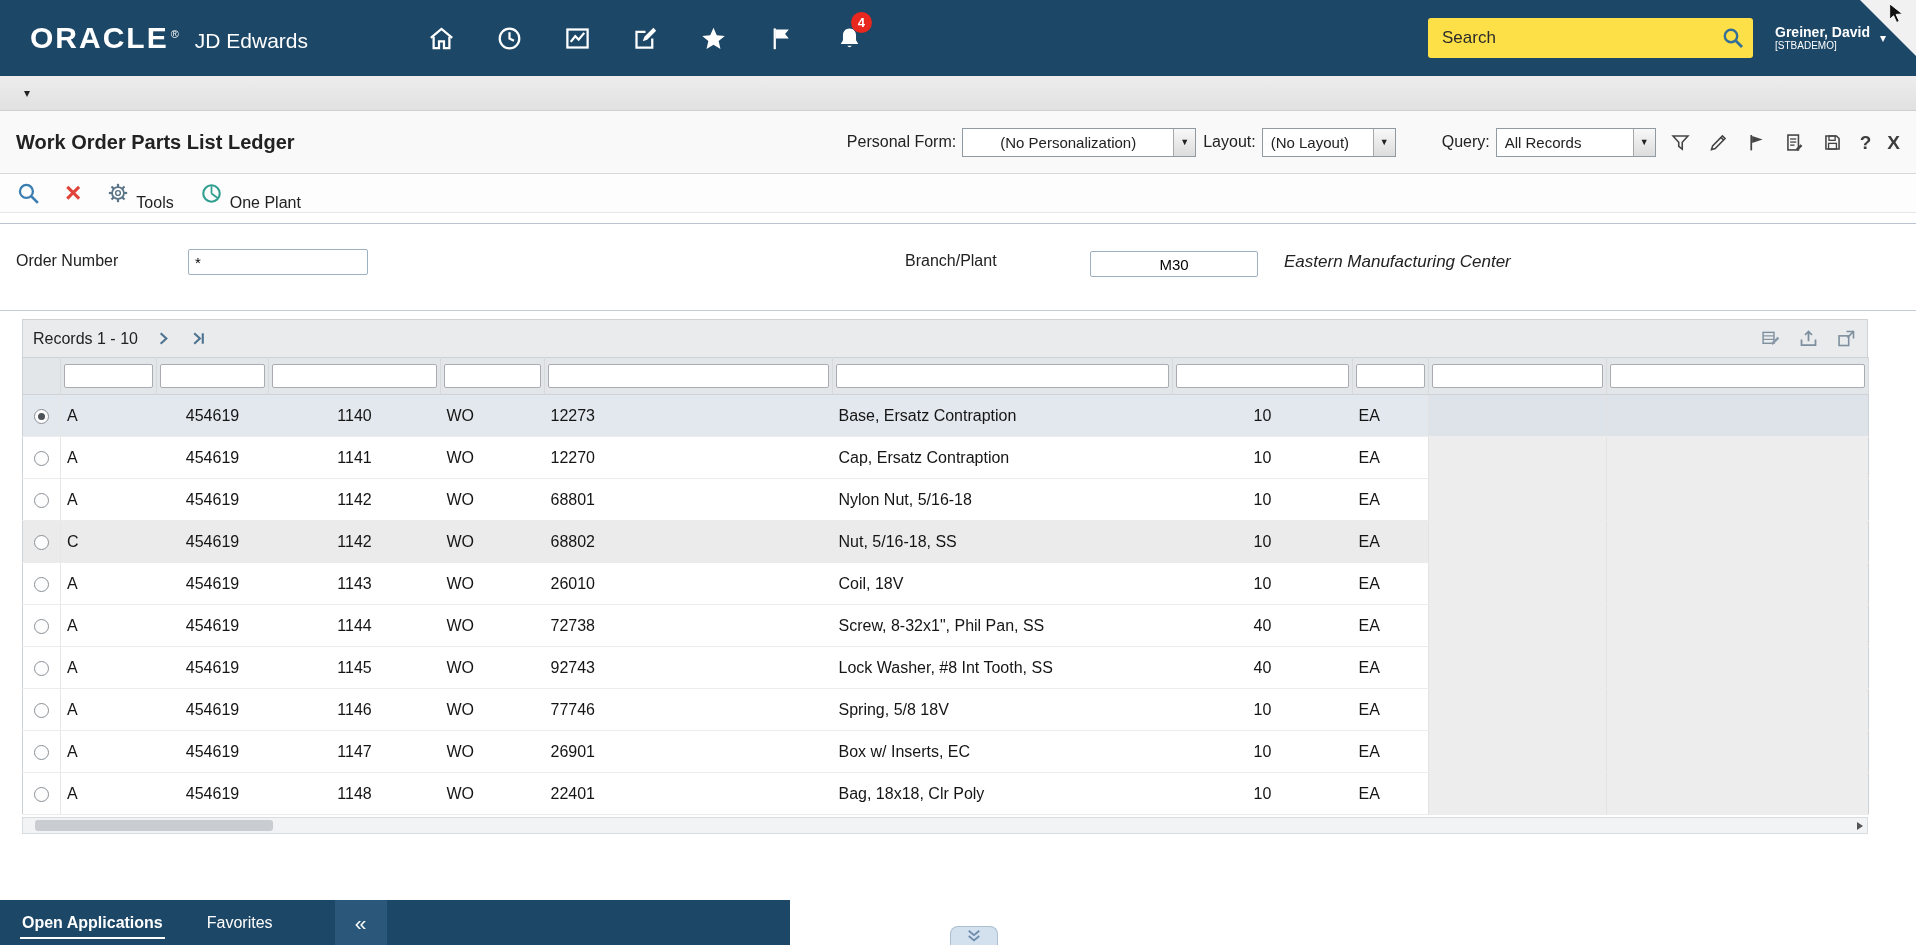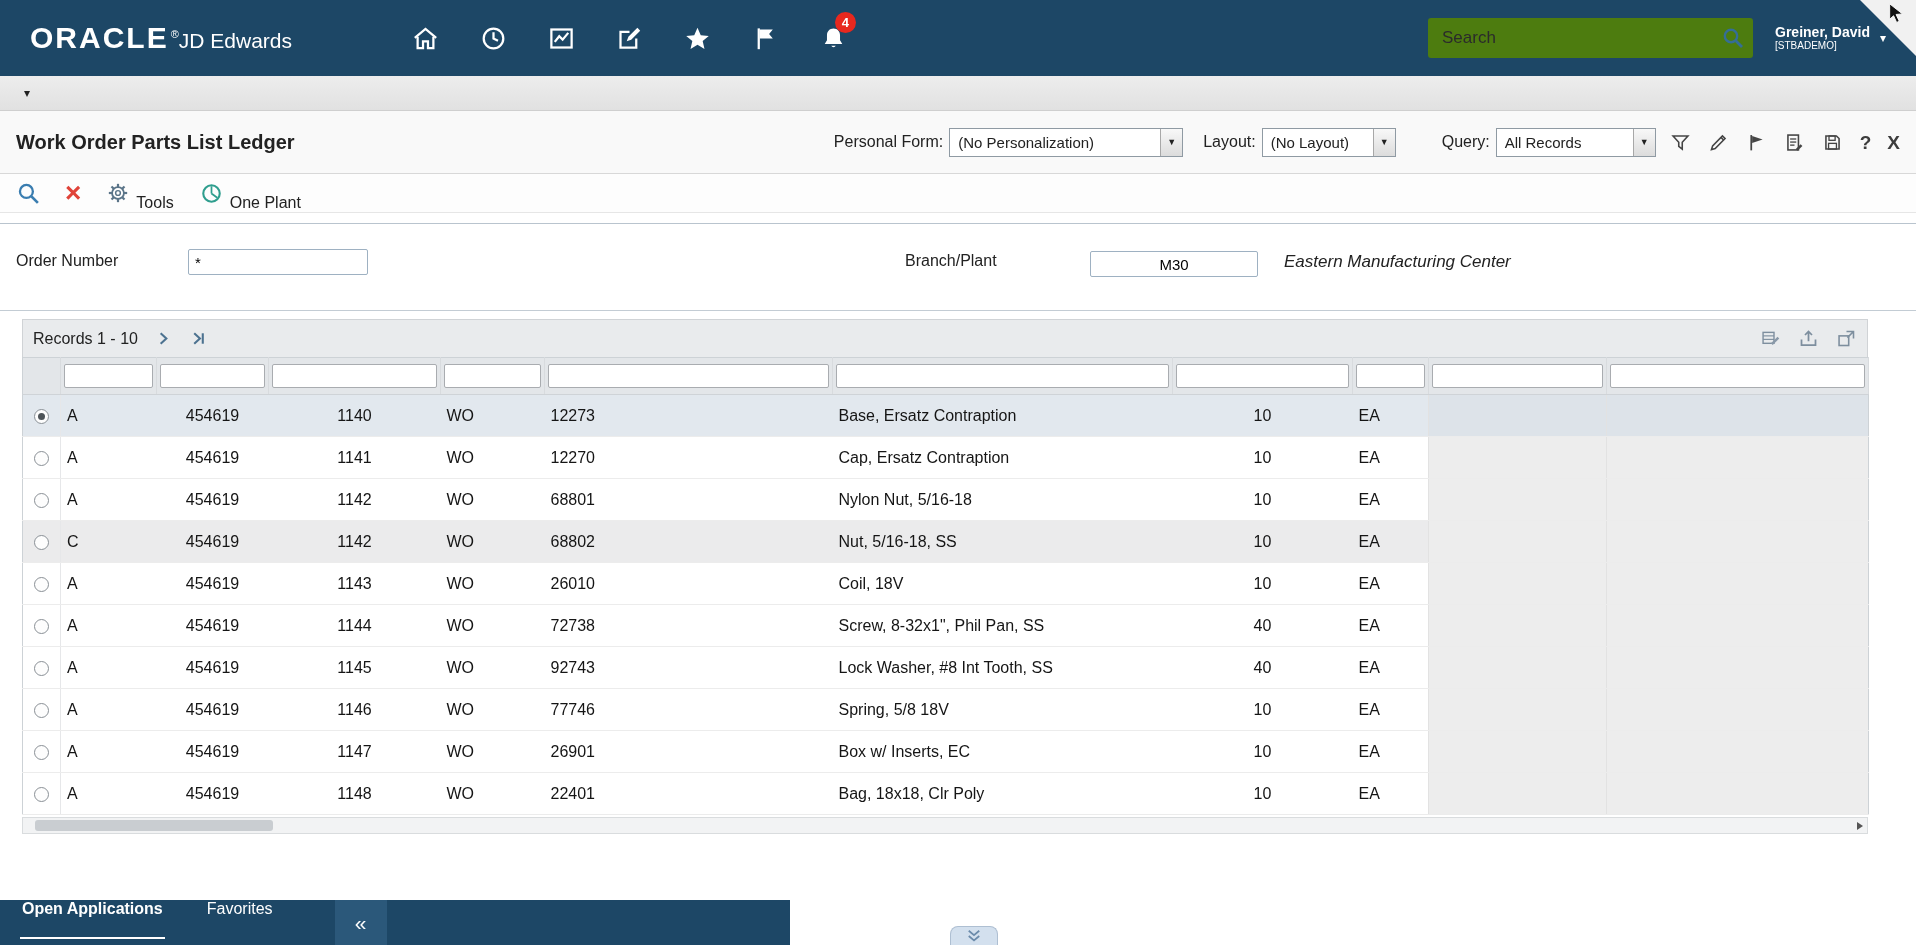--- a/index.html
+++ b/index.html
@@ -5,28 +5,28 @@
   html,body{margin:0;padding:0;}
   body{width:1916px;height:945px;overflow:hidden;background:#fff;position:relative;
        font-family:"Liberation Sans", sans-serif;color:#222;}
   svg{display:block;}
 
   
   .topbar{height:76px;background:#1d4766;display:flex;align-items:center;position:relative;color:#fff;}
   .brand{display:flex;align-items:baseline;padding-left:30px;white-space:nowrap;}
   .oracle{font-size:30px;font-weight:bold;letter-spacing:2px;}
   .reg{font-size:11px;position:relative;top:-10px;margin-left:2px;}
-  .product{font-size:21px;font-weight:400;}
+  .product{font-size:21px;margin-left:16px;font-weight:400;}
   .center-nav{margin-left:120px;display:flex;flex-direction:column;}
   .icon-row{display:flex;gap:40px;align-items:center;}
   .icon-btn{width:28px;height:28px;position:relative;cursor:pointer;display:flex;align-items:center;justify-content:center;}
   .badge{position:absolute;top:-12px;left:15px;background:#e8281e;color:#fff;border-radius:50%;
          min-width:21px;height:21px;font-size:13px;font-weight:bold;display:flex;align-items:center;justify-content:center;}
   .nav-link{color:#fff;font-size:15px;text-decoration:underline;margin-top:3px;padding-left:52px;cursor:pointer;white-space:nowrap;}
-  .search-box{margin-left:auto;display:flex;align-items:center;background:#4d7c0f;border-radius:3px;height:40px;width:305px;padding:0 8px 0 12px;}
+  .search-box{margin-left:auto;display:flex;align-items:center;background:#fde047;border-radius:3px;height:40px;width:305px;padding:0 8px 0 12px;}
   .search-box input{border:none;outline:none;flex:1;font-size:17px;color:#222;font-family:inherit;background:transparent;min-width:0;}
   .search-box input::placeholder{color:#2b2b2b;opacity:1;}
   .user-block{margin-left:22px;line-height:1.15;white-space:nowrap;cursor:pointer;}
   .user-name{font-weight:bold;font-size:14px;}
   .user-env{font-size:10px;}
   .user-caret{margin:0 30px 0 10px;font-size:12px;cursor:pointer;}
   .corner-fold{position:absolute;top:0;right:0;width:0;height:0;border-top:56px solid #f1f1f1;border-left:56px solid transparent;}
   .cursor-artifact{position:absolute;top:2px;right:8px;}
 
   
@@ -35,21 +35,21 @@
 
   
   .title-bar{height:62px;background:#f9f9f9;border-bottom:1px solid #d8d8d8;display:flex;align-items:center;padding:0 16px;}
   .page-title{font-size:20px;font-weight:bold;color:#222;margin:0;white-space:nowrap;}
   .title-controls{margin-left:auto;display:flex;align-items:center;}
   .ctl-label{font-size:16px;color:#222;margin-right:6px;white-space:nowrap;}
   .dropdown{display:flex;align-items:center;height:27px;border:1px solid #8f9aa3;background:#fff;cursor:pointer;}
   .dd-value{padding:0 8px;font-size:15px;color:#222;flex:1;white-space:nowrap;overflow:hidden;}
   .dd-btn{width:21px;align-self:stretch;background:linear-gradient(#f8f8f8,#dcdcdc);border-left:1px solid #a8a8a8;
           display:flex;align-items:center;justify-content:center;font-size:9px;color:#222;}
-  .dropdown.pf{width:232px;margin-right:20px;}
+  .dropdown.pf{width:232px;margin-right:7px;text-align:center;}
   .dropdown.lo{width:132px;margin-right:46px;}
   .dropdown.qy{width:158px;margin-right:14px;}
   .tb-icons{display:flex;align-items:center;gap:16px;}
   .tb-icon{width:22px;height:22px;display:flex;align-items:center;justify-content:center;cursor:pointer;}
   .tb-text{font-size:19px;font-weight:bold;color:#3d3d3d;cursor:pointer;line-height:1;}
 
   
   .form-toolbar{height:38px;display:flex;align-items:center;padding-left:16px;border-bottom:1px solid #e6e6e6;background:#fdfdfd;}
   .ft-icon{display:flex;align-items:center;justify-content:center;cursor:pointer;}
   .red-x{color:#e04339;font-size:28px;font-weight:bold;line-height:1;margin:0 26px 0 24px;cursor:pointer;}
@@ -88,21 +88,21 @@
   .radio-cell{text-align:center;border-right:1px solid #e6e7e9;}
   table.grid input[type=radio]{appearance:none;-webkit-appearance:none;width:15px;height:15px;border:1px solid #8a9096;border-radius:50%;background:#fdfdfd;position:relative;margin:0;vertical-align:middle;cursor:pointer;}
   table.grid input[type=radio]:checked::after{content:"";position:absolute;left:3px;top:3px;right:3px;bottom:3px;border-radius:50%;background:#4d5358;}
 
   .h-scrollbar{height:17px;background:#f2f3f4;border:1px solid #d9dcde;position:relative;margin-top:2px;box-sizing:border-box;}
   .h-thumb{position:absolute;left:12px;top:2px;height:11px;width:238px;background:#c9cdd1;border-radius:3px;cursor:grab;}
   .h-arrow{position:absolute;right:4px;top:4px;width:0;height:0;border-left:6px solid #555;border-top:4px solid transparent;border-bottom:4px solid transparent;cursor:pointer;}
 
   
   .bottom-bar{position:absolute;left:0;bottom:0;height:45px;width:790px;background:#1d4766;display:flex;align-items:stretch;color:#fff;}
-  .foot-tab{display:flex;padding:0 22px;font-size:16px;gap:9px;cursor:pointer;position:relative;white-space:nowrap;}
+  .foot-tab{display:flex;align-items:center;padding:0 22px;font-size:16px;gap:9px;cursor:pointer;position:relative;white-space:nowrap;}
   .foot-tab.active span.lbl{font-weight:bold;}
   .foot-tab.active::after{content:"";position:absolute;left:20px;right:20px;bottom:6px;height:2px;background:#fff;}
   .collapse-btn{margin-left:40px;width:52px;background:#2b587a;display:flex;align-items:center;justify-content:center;font-size:21px;cursor:pointer;}
   .expander{position:absolute;left:950px;bottom:0;width:48px;height:19px;background:#d3e0ee;border:1px solid #aebfd2;border-bottom:none;
             border-radius:8px 8px 0 0;display:flex;align-items:center;justify-content:center;cursor:pointer;box-sizing:border-box;}
 </style>
 </head>
 <body>
 
 <div class="page">

